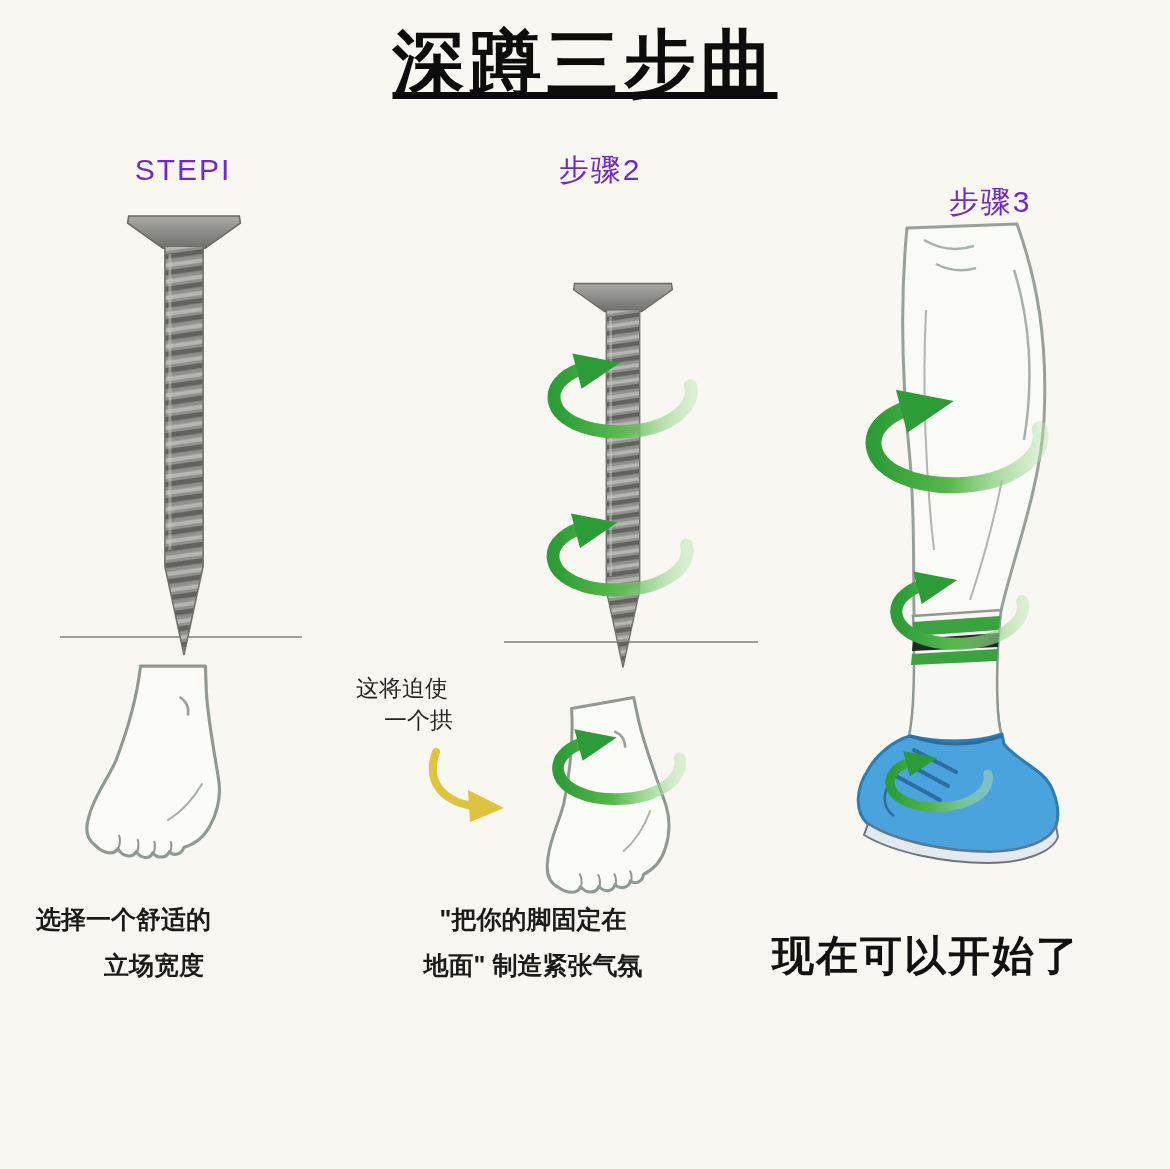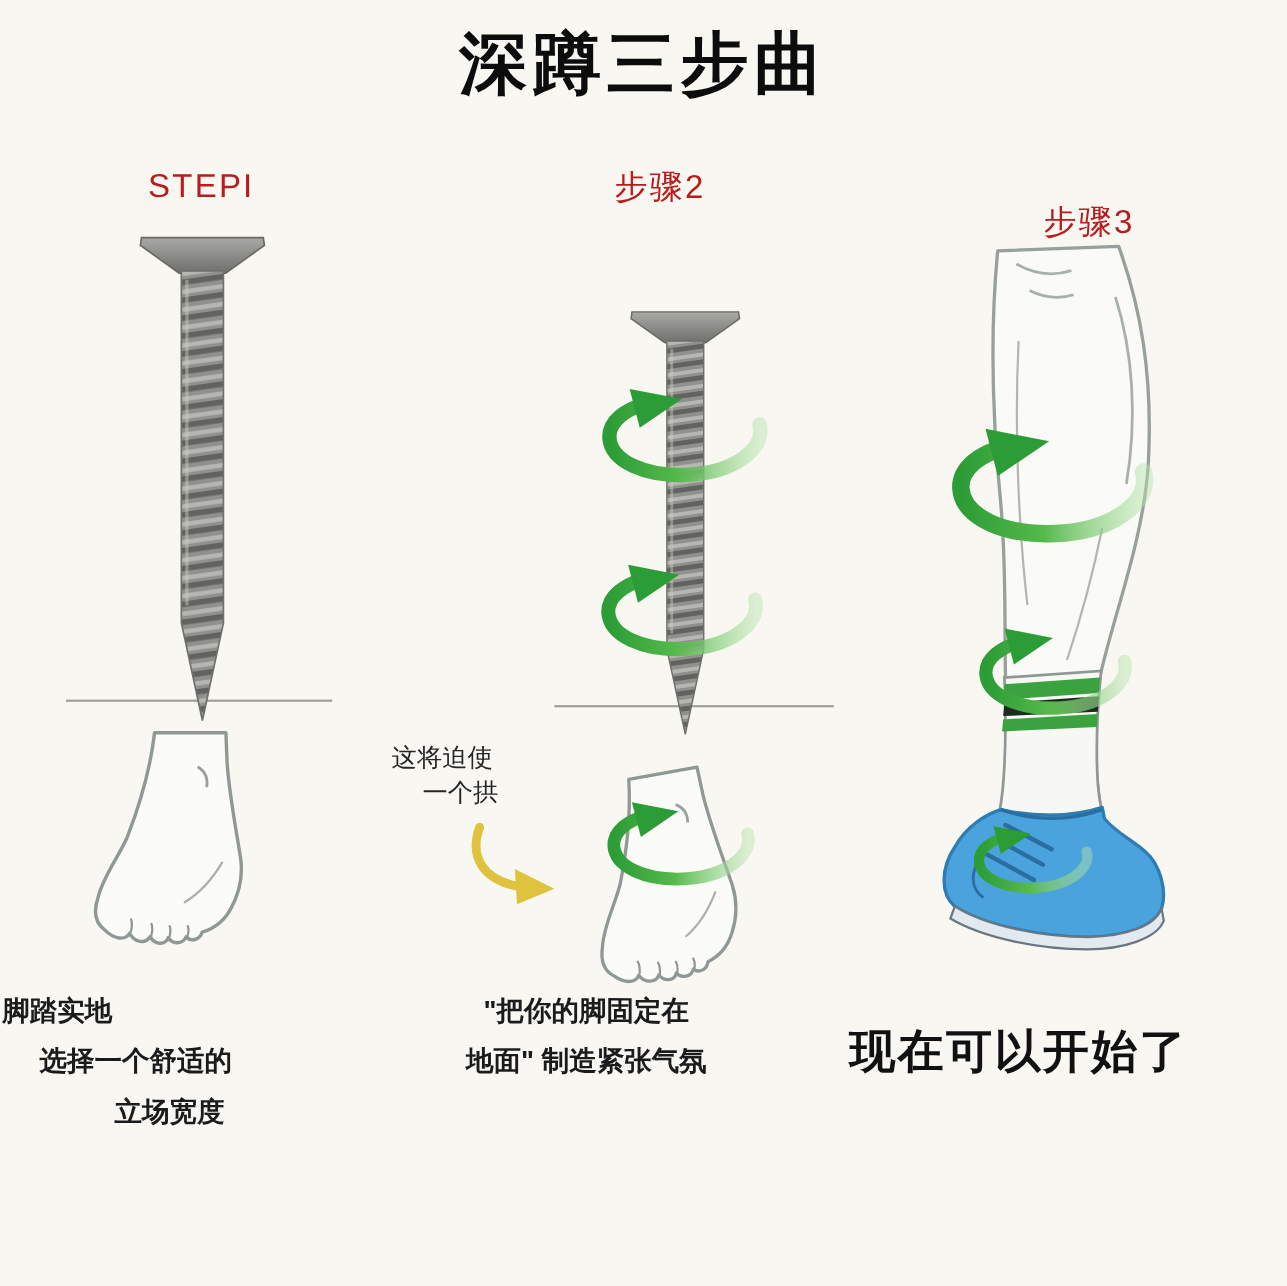--- a/index.html
+++ b/index.html
@@ -8,28 +8,29 @@
     position:relative;
     background:#f8f7f2;
     font-family:"Liberation Sans", sans-serif;
     overflow:hidden;
     color:#1c1c1c;
   }
   .abs { position:absolute; }
   .title {
     left:0; right:0; top:16px;
     text-align:center;
-    font-size:62px;
+    font-size:72px;
     font-weight:900;
     color:#0c0c0c;
     letter-spacing:5px;
+    text-decoration:underline;
   }
   .step-header {
     font-size:30px;
-    color:#b91c1c;
+    color:#6d28d9;
     font-weight:500;
     letter-spacing:2px;
     text-align:center;
   }
   .ground-line {
     height:2px;
     background:#9f9f9a;
   }
   .caption { font-size:25px; font-weight:600; color:#1b1b1b; }
   .caption .line { height:46px; line-height:46px; white-space:nowrap; }
@@ -151,21 +152,20 @@
 <svg class="illu" style="left:872px; top:750px; width:135px; height:66px;">
     <use href="#swirl"></use>
   </svg>
 
 <div class="abs note" style="left:356px; top:672px;">
   <div class="line">这将迫使</div>
   <div class="line" style="margin-left:28px;">一个拱</div>
 </div>
 
 <div class="abs caption" style="left:2px; top:896px;">
-  <div class="line">脚踏实地</div>
   <div class="line" style="margin-left:34px;">选择一个舒适的</div>
   <div class="line" style="margin-left:102px;">立场宽度</div>
 </div>
 
 <div class="abs caption" style="left:390px; top:896px; width:286px; text-align:center;">
   <div class="line">"把你的脚固定在</div>
   <div class="line">地面" 制造紧张气氛</div>
 </div>
 
 <div class="abs final-caption" style="left:760px; top:928px; width:320px;">现在可以开始了</div>

